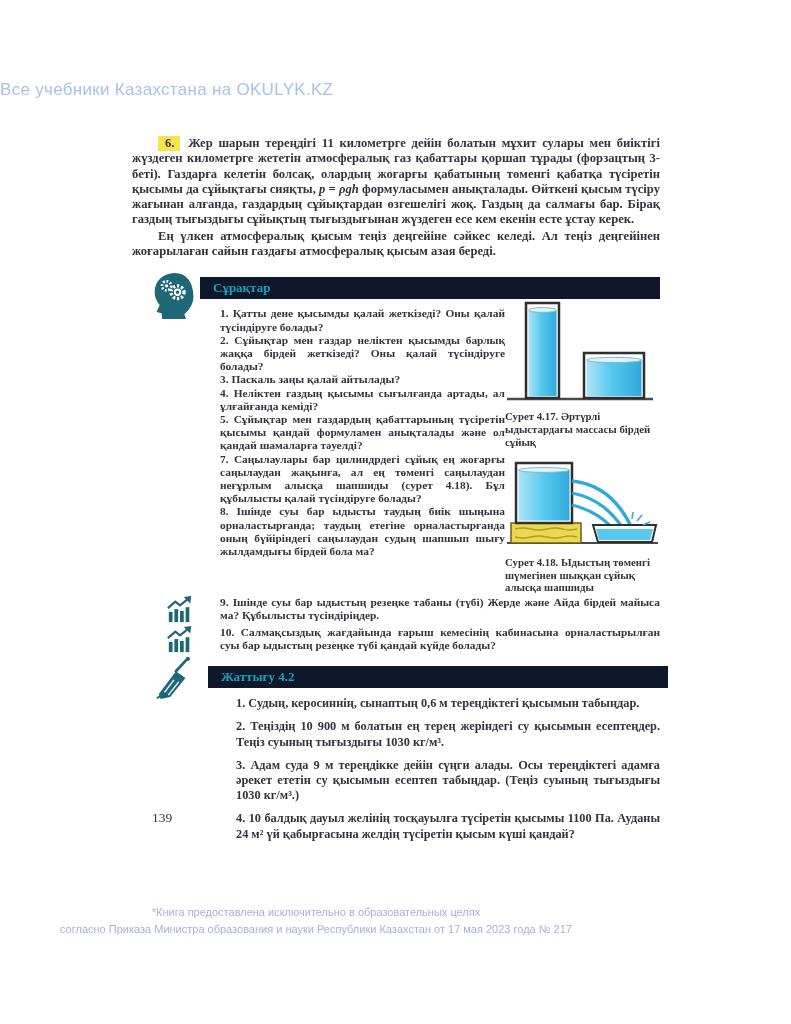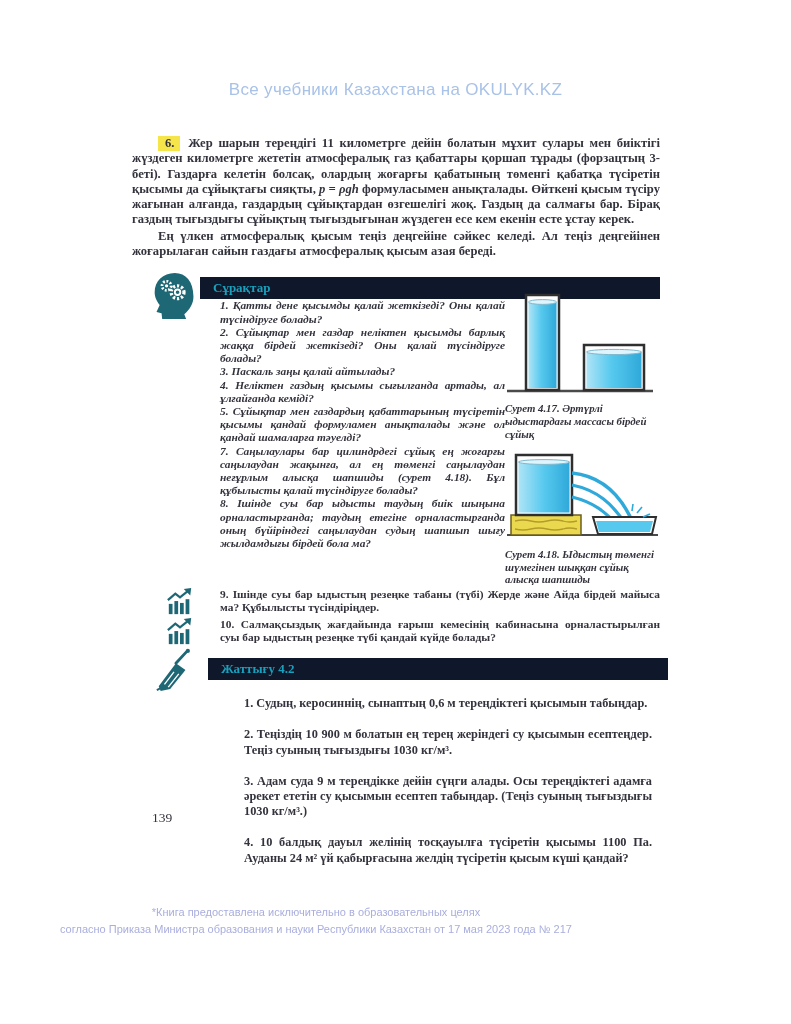--- a/index.html
+++ b/index.html
@@ -1,46 +1,46 @@
 <!DOCTYPE html>
 <html><head>
 <meta charset="utf-8">
 <style>
   html,body{margin:0;padding:0;background:#ffffff;}
   .page{position:relative;width:791px;height:1024px;background:#ffffff;overflow:hidden;
         font-family:"Liberation Serif","DejaVu Serif",serif;color:#33333d;}
-  .watermark{position:absolute;top:80px;left:0;width:791px;text-align:center;
+  .watermark{position:absolute;top:80px;left:0;width:791px;
         font-family:"Liberation Sans","DejaVu Sans",sans-serif;font-size:17px;
         color:#a9c2e8;letter-spacing:0.3px;}
   .content{position:absolute;left:132px;top:136px;width:528px;}
   .para{font-size:12.6px;line-height:15.3px;text-align:justify;font-weight:bold;
         margin:0;text-indent:26px;}
   .para + .para{margin-top:1px;}
   .hl{background:#f6e44b;padding:0 6px 1px 7px;margin-right:2px;text-indent:0;}
   .formula{font-style:italic;}
   .section{display:grid;grid-template-columns:68px 460px;margin-top:18px;}
   .gutter{display:flex;justify-content:flex-end;align-items:flex-start;padding-right:5px;}
   .bar{height:22px;background:#0f172a;display:flex;align-items:center;padding-left:13px;
         box-sizing:border-box;}
   .bar-title{color:#18a0bc;font-weight:bold;font-size:13px;font-family:"Liberation Serif",serif;}
   .head-icon-wrap{margin-top:-6px;}
-  .q-flex{display:flex;margin-top:0;font-style:italic;}
+  .q-flex{display:flex;margin-top:8px;}
   .q-col{width:305px;padding-left:20px;box-sizing:border-box;}
   .fig-col{width:155px;margin-left:0px;margin-top:-10px;}
   .q-item{font-size:11.4px;line-height:13.2px;font-weight:bold;text-align:justify;margin:0;}
   .q-num{font-weight:bold;}
   .q-wide-row{display:grid;grid-template-columns:68px 460px;margin-top:2px;}
   .q-wide-row .q-item{padding-left:20px;}
   .chart-icon-wrap{margin-top:0px;}
   .figure{text-align:center;}
   .figure + .figure{margin-top:8px;}
   .fig-caption{font-size:10.8px;line-height:12.8px;font-weight:bold;color:#33333d;
         margin-top:3px;text-align:left;}
   .ex-list{padding-left:20px;margin-top:7px;}
-  .ex-item{font-size:12.3px;line-height:15.2px;font-weight:bold;text-align:justify;margin:16px;}
+  .ex-item{font-size:12.3px;line-height:15.2px;font-weight:bold;text-align:justify;margin:8px;}
   .pen-icon-wrap{margin-top:-10px;}
   .page-number{position:absolute;left:152px;top:810px;font-size:13.5px;color:#33333d;}
   .footer{position:absolute;top:904px;left:0;width:632px;text-align:center;
         font-family:"Liberation Sans","DejaVu Sans",sans-serif;font-size:11px;
         line-height:17px;color:#a9aede;}
   svg{display:block;}
 </style>
 </head>
 <body>
 

